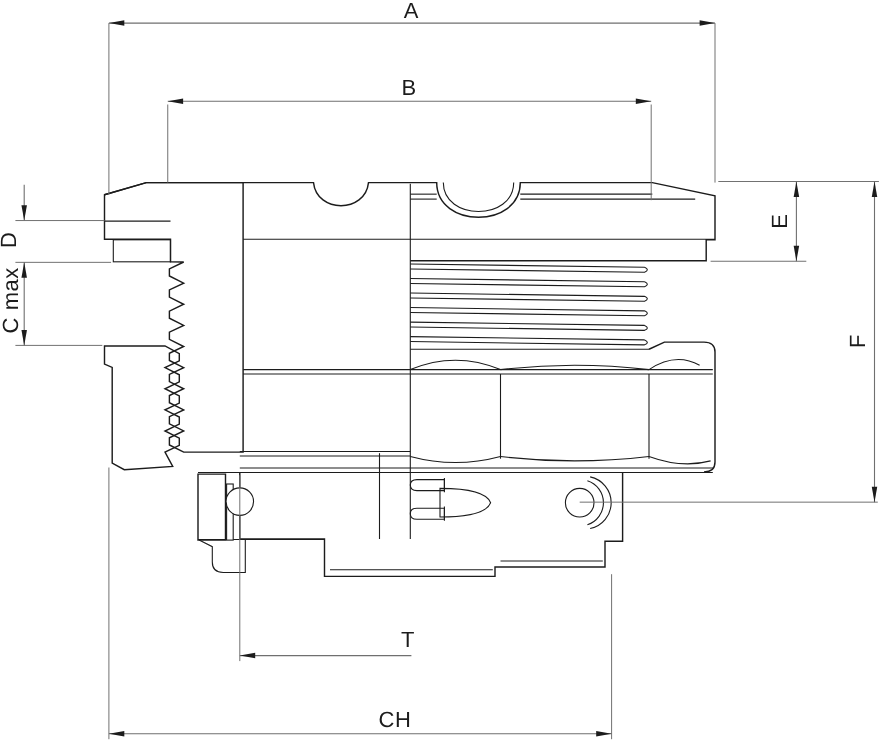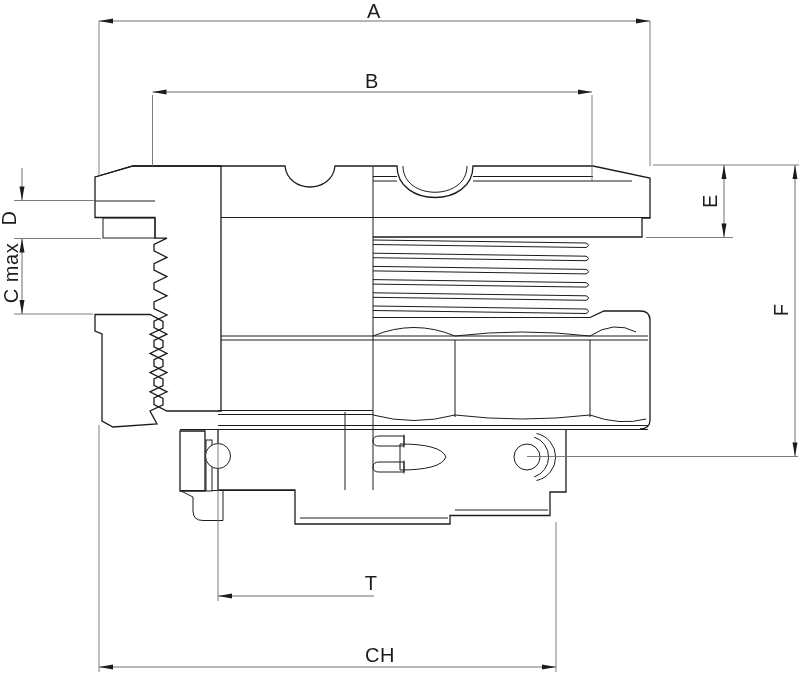--- a/index.html
+++ b/index.html
@@ -189,14 +189,14 @@
     </g>
   </svg>
 
   <span class="dimlabel" style="left:374px;top:11px">A</span>
   <span class="dimlabel" style="left:372px;top:81px">B</span>
   <span class="dimlabel rot" style="left:9px;top:218px">D</span>
   <span class="dimlabel rot" style="left:11px;top:273px">C max</span>
   <span class="dimlabel rot" style="left:710px;top:201px">E</span>
   <span class="dimlabel rot" style="left:781px;top:310px">F</span>
   <span class="dimlabel" style="left:371px;top:583px">T</span>
-  <span class="dimlabel" style="left:380px;top:655px">CH</span>
+  <span class="dimlabel" style="left:359px;top:655px">CH</span>
 </div>
 
 </body></html>

